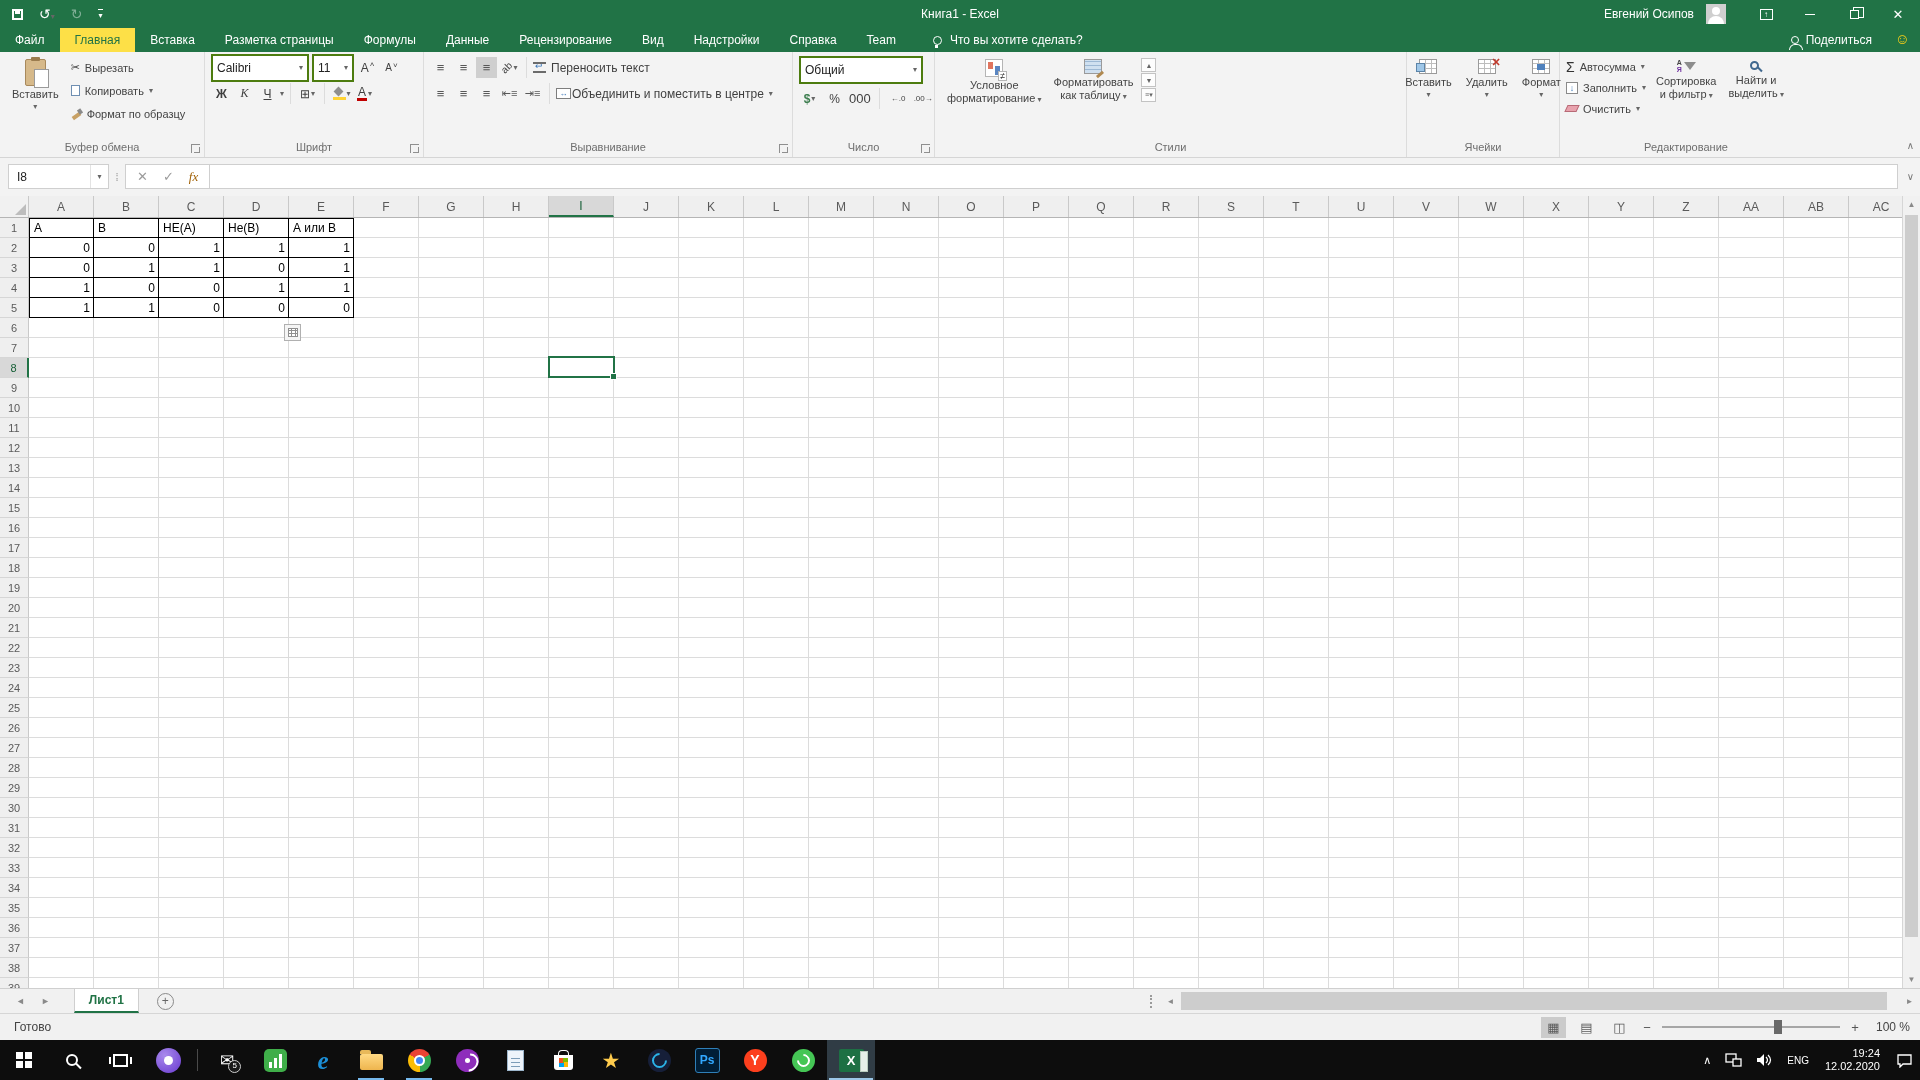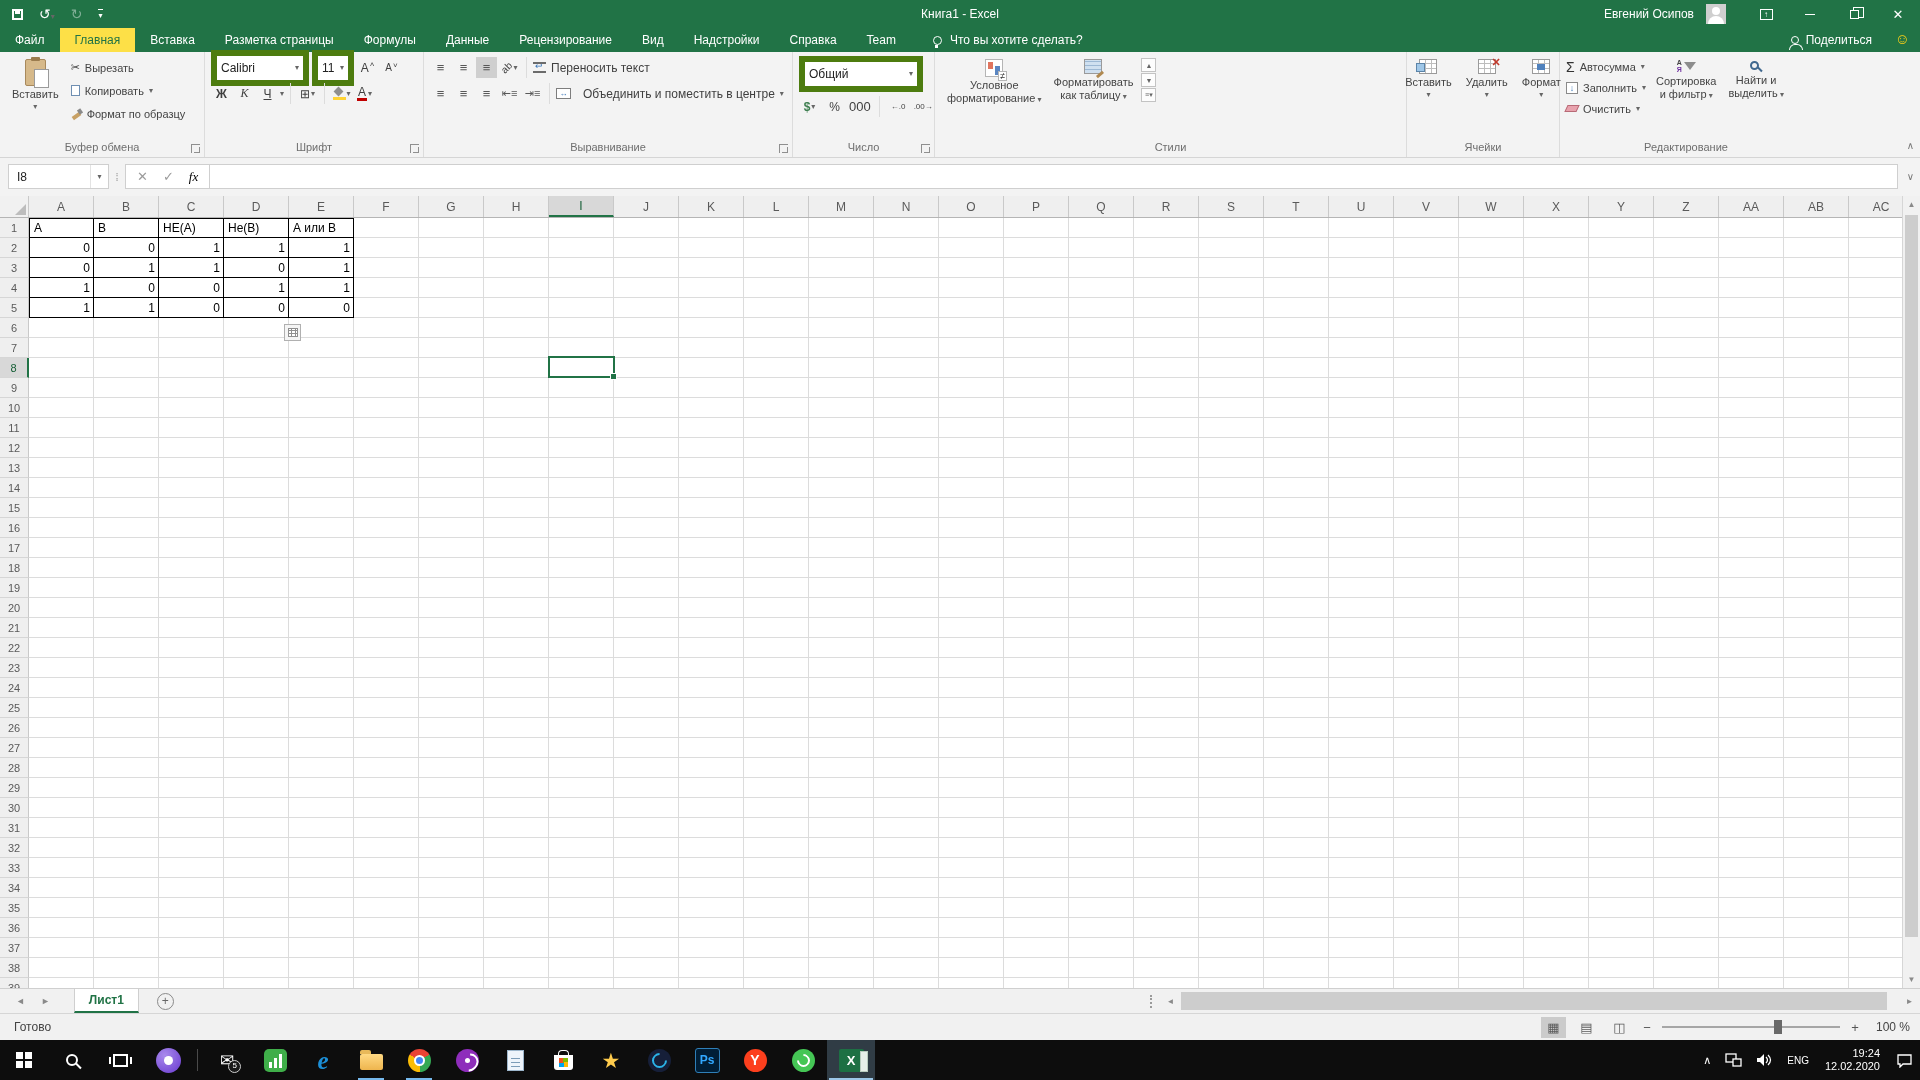--- a/index.html
+++ b/index.html
@@ -46,21 +46,21 @@
   .ribbon{position:absolute;top:52px;left:0;right:0;height:106px;background:#f3f3f3;
           border-bottom:1px solid #d5d5d5;display:flex;color:#444}
   .rg{position:relative;border-right:1px solid #dcdcdc;display:flex;flex-direction:column;padding:3px 2px 0 2px;flex:0 0 auto}
   .rg-body{flex:1;display:flex;align-items:flex-start;padding:1px 4px}
   .rg-label{height:17px;font-size:11px;color:#6e6e6e;text-align:center;line-height:14px}
   .launch{position:absolute;right:4px;bottom:4px;width:9px;height:9px;border-left:1px solid #8f8f8f;border-top:1px solid #8f8f8f}
   .launch::after{content:"";position:absolute;right:0;bottom:0;width:5px;height:5px;border-right:1px solid #8f8f8f;border-bottom:1px solid #8f8f8f}
   .bigbtn{display:flex;flex-direction:column;align-items:center;font-size:11px;gap:2px;padding:3px 6px;text-align:center;line-height:13px}
   .srow{display:flex;align-items:center;gap:5px;font-size:11px;height:23px;white-space:nowrap}
   .car{font-size:8px;color:#666;line-height:1}
-  .combo{display:flex;align-items:center;justify-content:space-between;border:6px solid #4d7c0f;background:#fff;height:21px;font-size:12px;padding:12px 4px;color:#222}
+  .combo{display:flex;align-items:center;justify-content:space-between;border:2px solid #4d7c0f;background:#fff;height:21px;font-size:12px;padding:12px 4px;color:#222}
   .fbtn{min-width:21px;height:21px;display:flex;align-items:center;justify-content:center;font-size:12px;color:#3f3f3f;gap:1px}
   .sel-gray{background:#cfcfcf}
   .vsep{width:1px;background:#dcdcdc;align-self:stretch;margin:1px 4px}
   .al{font-size:13px;color:#585858;line-height:1}
   .clip{width:21px;height:27px;background:#d6b98a;border:1px solid #a8895c;border-radius:2px;position:relative}
   .clip::before{content:"";position:absolute;left:5px;top:-3px;width:9px;height:4px;background:#9b7c4e;border-radius:1px}
   .clip::after{content:"";position:absolute;right:-4px;bottom:-3px;width:13px;height:17px;background:#fff;border:1px solid #9a9a9a}
   .i-copy{width:9px;height:11px;border:1px solid #6f8fb2;background:#fff;position:relative}
   .i-copy::after{content:"";position:absolute;left:2px;top:-4px;width:9px;height:11px;border:1px solid #6f8fb2;background:#fff;z-index:-1}
   .i-brush{width:11px;height:11px;position:relative}
@@ -107,21 +107,21 @@
   .twoline{text-align:center;line-height:13px}
   .rib-collapse{position:absolute;right:6px;bottom:6px;color:#777;font-size:10px}
 
   
   .fbar{position:absolute;top:158px;left:0;right:0;height:38px;background:#f3f3f3;display:flex;align-items:flex-start;padding:6px 0 0 8px}
   .namebox{width:101px;height:25px;background:#fff;border:1px solid #cfcfcf;display:flex;align-items:center;font-size:12px;color:#222}
   .namebox .nb-t{flex:1;padding-left:8px}
   .nb-car{width:18px;height:100%;display:flex;align-items:center;justify-content:center;border-left:1px solid #e3e3e3;color:#666;font-size:8px}
   .fdots{width:16px;display:flex;align-items:center;justify-content:center;color:#9a9a9a;font-size:11px;height:25px}
   .fxbox{display:flex;align-items:center;gap:15px;background:#fff;border:1px solid #cfcfcf;height:25px;padding:0 11px;color:#9b9b9b;font-size:13px}
-  .fx-it{font-style:italic;font-family:"Liberation Serif",serif;color:#000000;font-size:13px}
+  .fx-it{font-style:italic;font-family:"Liberation Serif",serif;color:#a16207;font-size:13px}
   .finput{flex:1;height:25px;background:#fff;border:1px solid #cfcfcf;border-left:none;margin-right:22px;font-size:12px;padding:0 6px;color:#000}
   .fexpand{position:absolute;right:6px;top:13px;color:#777;font-size:10px}
 
   
   .gridsec{position:absolute;top:196px;left:0;width:1902px;height:792px;background:#fff;overflow:hidden}
   .chrow{display:flex;height:22px;background:#efefef;border-bottom:1px solid #b5b5b5}
   .corner{width:29px;flex:0 0 29px;border-right:1px solid #c9c9c9;position:relative;background:#f1f1f1}
   .corner::after{content:"";position:absolute;right:2px;bottom:2px;border-style:solid;border-width:0 0 11px 11px;border-color:transparent transparent #bdbdbd transparent}
   .colh{width:65px;flex:0 0 65px;display:flex;align-items:center;justify-content:center;font-size:12px;color:#5a5a5a;border-right:1px solid #c9c9c9}
   .colh.sel{background:#d8d8d8;border-bottom:2px solid #217346;color:#155e35}
@@ -353,21 +353,21 @@
         </div>
         <div class="srow" style="gap:2px">
           <span class="fbtn al">≡</span>
           <span class="fbtn al">≡</span>
           <span class="fbtn al">≡</span>
           <span class="fbtn al" style="font-size:11px">⇤≡</span>
           <span class="fbtn al" style="font-size:11px">⇥≡</span>
           <span class="vsep"></span>
           <span class="fbtn">
               <span class="i-merge">↔</span>
-              <span style="margin-left:11px">Объединить и поместить в центре</span>
+              <span style="margin-left:0">Объединить и поместить в центре</span>
               <span class="car" style="margin-left:4px">▾</span>
             </span>
         </div>
       </div>
       <div class="rg-label">Выравнивание</div>
       <span class="launch"></span>
     </div>
 
     <div class="rg" style="width:142px">
       <div class="rg-body" style="flex-direction:column;gap:3px">

